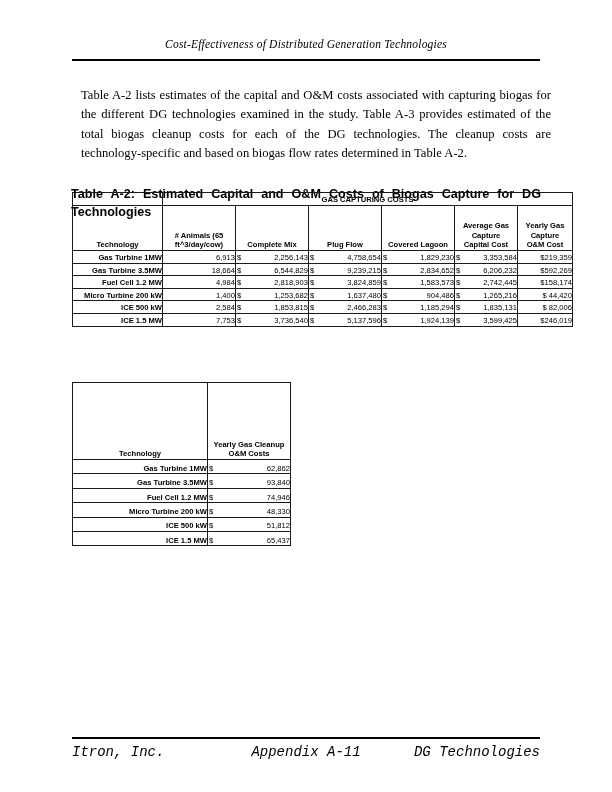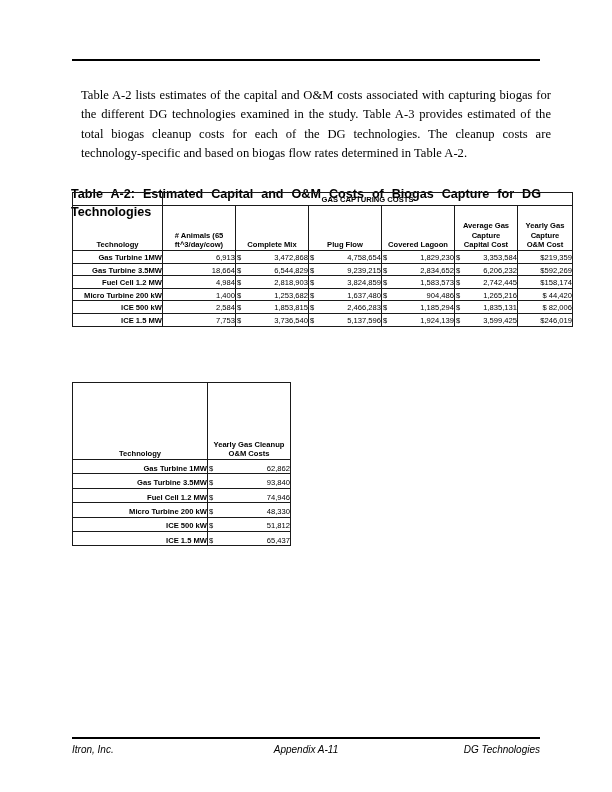--- a/index.html
+++ b/index.html
@@ -179,38 +179,39 @@
     border-top: 2.2px solid #000;
   }
   .footer {
     position: absolute;
     left: 72px;
     top: 744px;
     width: 468px;
     display: flex;
     justify-content: space-between;
     align-items: flex-end;
-    font-family: Liberation Sans, sans-serif;
+    font-family: Liberation Mono, monospace;
     font-style: italic;
-    font-size: 10px;
+    font-size: 14px;
   }
   .footer .f-center {
     position: absolute;
     left: 0;
     width: 468px;
     text-align: center;
     pointer-events: none;
   }
   .footer .f-left, .footer .f-right { position: relative; z-index: 2; }
 </style>
 </head>
 <body>
 
 <div class="page">
 
+  <div class="running-head">Cost-Effectiveness of Distributed Generation Technologies</div>
   <div class="head-rule"></div>
 
   <p class="body-para">Table A-2  lists estimates of the capital and O&amp;M costs associated with capturing biogas for the different DG technologies examined in the study.   Table A-3 provides estimated of the total biogas cleanup costs for each of the DG technologies.   The cleanup costs are technology-specific and based on biogas flow rates determined in Table A-2.</p>
 
   <div class="table-caption" id="caption-a2">Table A-2: Estimated Capital and O&amp;M Costs of Biogas Capture for DG Technologies</div>
 
   <table class="doc-table" id="table-a2">
     <colgroup>
       <col class="c-tech">
         <col class="c-anim">
@@ -245,21 +246,21 @@
           <span>O&amp;M Cost</span>
         </td>
       </tr>
     </thead>
     <tbody id="a2-body">
         <tr class="data-row">
           <td class="rowlabel">Gas Turbine 1MW</td>
           <td class="num">6,913</td>
           <td class="money">
             <span class="sym">$</span>
-            <span class="amt">3,472,868</span>
+            <span class="amt">2,256,143</span>
           </td>
           <td class="money">
             <span class="sym">$</span>
             <span class="amt">4,758,654</span>
           </td>
           <td class="money">
             <span class="sym">$</span>
             <span class="amt">1,829,230</span>
           </td>
           <td class="money">

